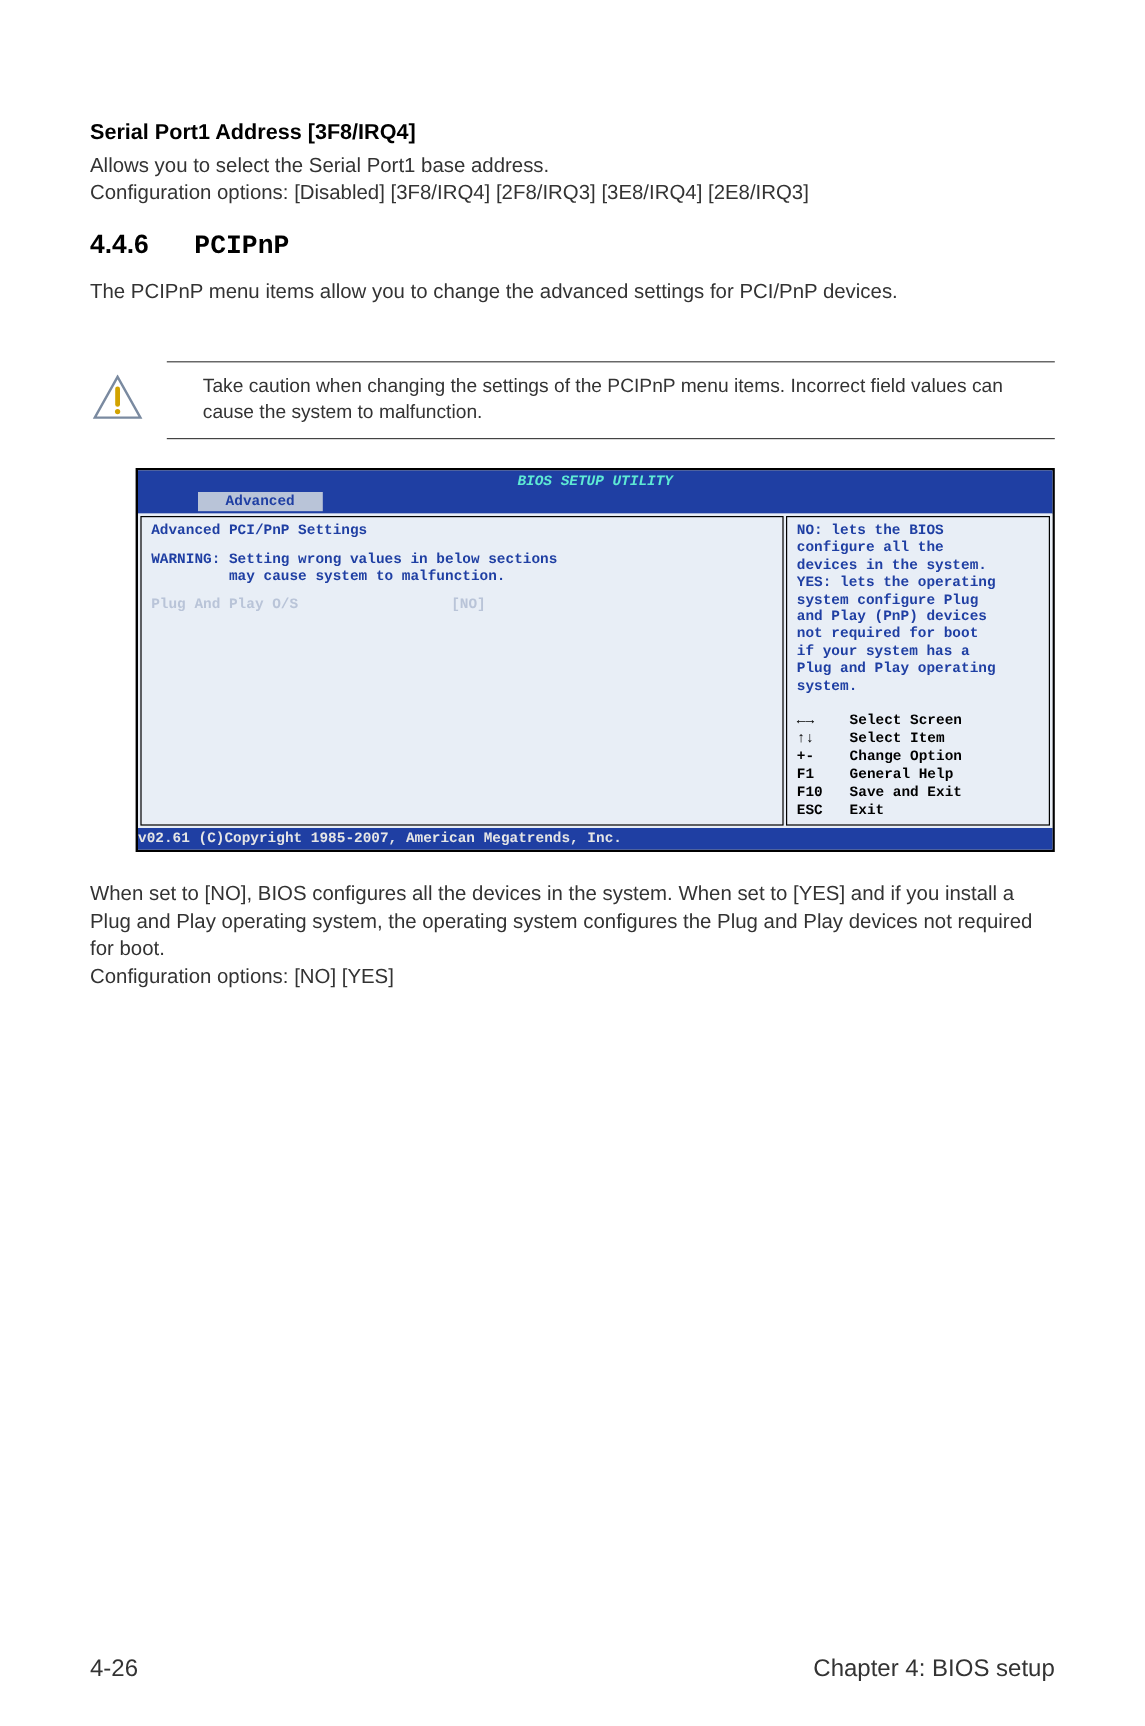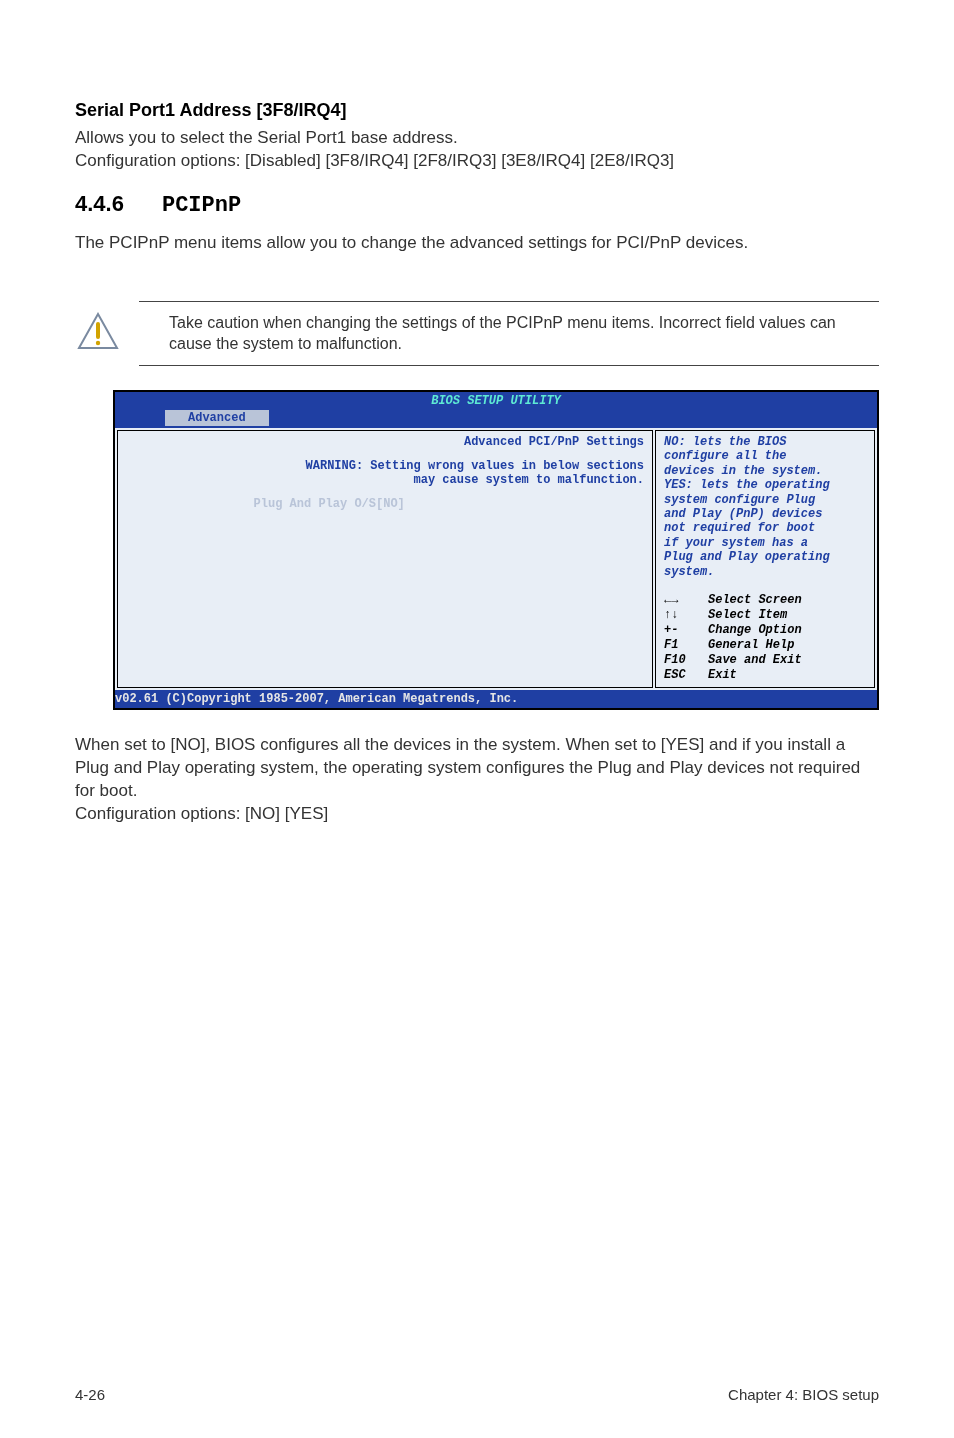--- a/index.html
+++ b/index.html
@@ -104,31 +104,29 @@
   .bios-body {
     display: flex;
     background: #e8eef6;
   }
   .bios-left {
     flex: 1 1 auto;
     border: 1px solid #000;
     margin: 2px;
     padding: 4px 8px;
     background: #e8eef6;
-    text-align: right;
   }
   .bios-right {
     width: 220px;
     border: 1px solid #000;
     margin: 2px 2px 2px 0;
     padding: 4px 8px;
     background: #e8eef6;
     display: flex;
     flex-direction: column;
-    font-style: italic;
   }
   .bios-left .heading {
     color: #1f3fa3;
     margin-bottom: 10px;
   }
   .bios-left .warning {
     color: #1f3fa3;
     margin-bottom: 10px;
     white-space: pre;
   }
@@ -165,21 +163,21 @@
     height: 18px;
     text-align: left;
     line-height: 18px;
   }
   .bios-left-spacer {
     height: 90px;
   }
   .page-footer {
     display: flex;
     justify-content: space-between;
-    font-size: 15px;
+    font-size: 20px;
     color: #333;
     border-top: none;
     margin-top: auto;
   }
 </style>
 </head>
 <body>
 
 <div class="content">
 

